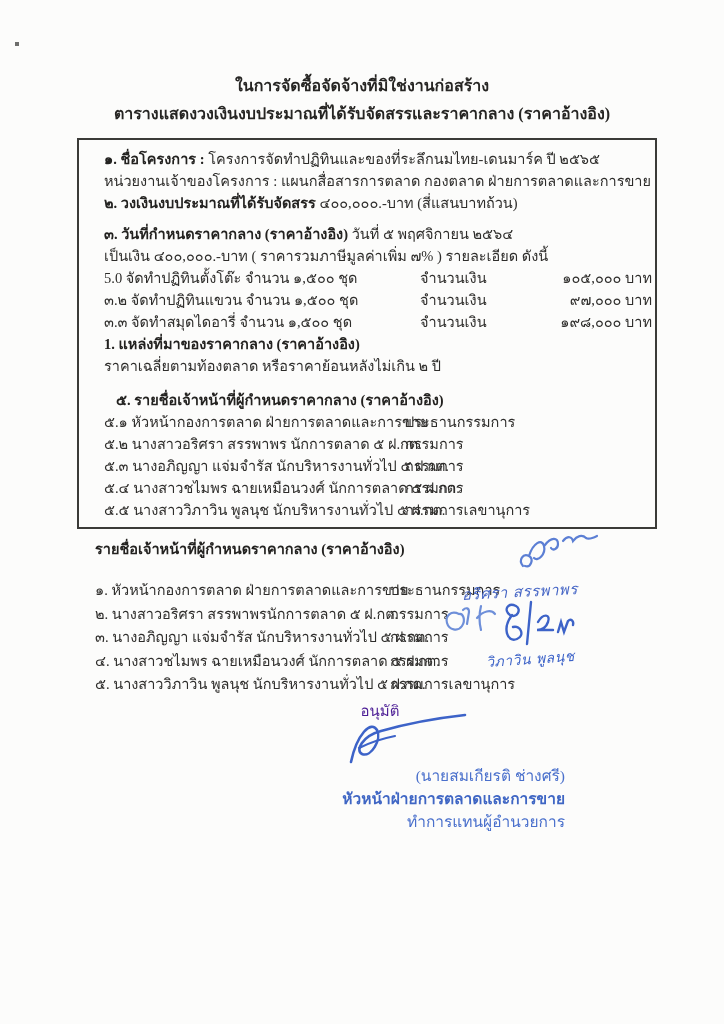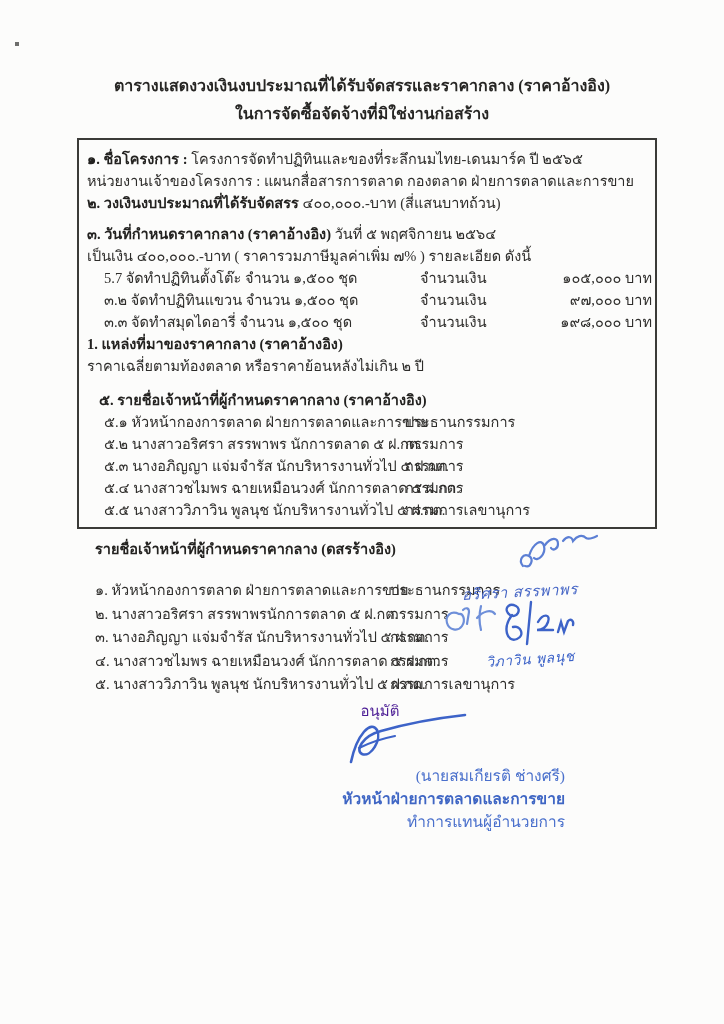--- a/index.html
+++ b/index.html
@@ -9,21 +9,21 @@
     font-family:"Liberation Serif","DejaVu Serif",serif;
     color:#2e2d2b;overflow:hidden;
   }
   .speck{position:absolute;left:15px;top:42px;width:4px;height:4px;background:#4a4a48;opacity:.8;}
   .title{position:absolute;left:0;top:72px;width:724px;text-align:center;
          font-weight:bold;font-size:16px;line-height:28px;color:#262523;}
   
   .info-box{position:absolute;left:77px;top:138px;width:576px;min-height:372px;
             border:2px solid #3b3b38;background:transparent;padding-bottom:6px;
             font-size:14.5px;}
-  .row{position:relative;line-height:22px;height:22px;white-space:nowrap;padding-left:8px;}
+  .row{position:relative;line-height:22px;height:22px;white-space:nowrap;padding-left:25px;}
   .gap9{margin-top:9px;}
   .gap12{margin-top:12px;margin-left:12px;}
   .first{margin-top:8px;}
   .ind18{}
   .ind14{padding-left:25px;}
   .b{font-weight:bold;color:#232220;}
   .amt-label{position:absolute;left:341px;top:0;}
   .amt-val{position:absolute;left:423px;top:0;width:150px;text-align:right;}
   .role{position:absolute;left:326px;top:0;}
   
@@ -44,22 +44,22 @@
          color:#4a70cc;font-size:15.5px;line-height:23px;}
   .stamp .l2{font-weight:bold;color:#3f66c4;}
   svg.sigpath{overflow:visible;}
 </style>
 </head>
 <body>
 
 <div class="speck"></div>
 
 <div class="title">
+  <div>ในการจัดซื้อจัดจ้างที่มิใช่งานก่อสร้าง</div>
   <div>ตารางแสดงวงเงินงบประมาณที่ได้รับจัดสรรและราคากลาง (ราคาอ้างอิง)</div>
-  <div>ในการจัดซื้อจัดจ้างที่มิใช่งานก่อสร้าง</div>
 </div>
 
 <div class="info-box">
   <div class="row first">
     <span class="b">๑. ชื่อโครงการ :</span>
     <span>โครงการจัดทำปฏิทินและของที่ระลึกนมไทย-เดนมาร์ค ปี ๒๕๖๕</span>
   </div>
   <div class="row ind18">
     <span>หน่วยงานเจ้าของโครงการ : แผนกสื่อสารการตลาด กองตลาด ฝ่ายการตลาดและการขาย</span>
   </div>
@@ -69,21 +69,21 @@
   </div>
   <div class="row gap9">
     <span class="b">๓. วันที่กำหนดราคากลาง (ราคาอ้างอิง)</span>
     <span>วันที่ ๕ พฤศจิกายน ๒๕๖๔</span>
   </div>
   <div class="row ind18">
     <span>เป็นเงิน ๔๐๐,๐๐๐.-บาท ( ราคารวมภาษีมูลค่าเพิ่ม ๗% )  รายละเอียด ดังนี้</span>
   </div>
 
   <div class="row ind14">
-    <span>5.7 จัดทำปฏิทินตั้งโต๊ะ จำนวน ๑,๕๐๐ ชุด</span>
+    <span>5.0 จัดทำปฏิทินตั้งโต๊ะ จำนวน ๑,๕๐๐ ชุด</span>
     <span class="amt-label">จำนวนเงิน</span>
     <span class="amt-val">๑๐๕,๐๐๐ บาท</span>
   </div>
   <div class="row ind14">
     <span>๓.๒ จัดทำปฏิทินแขวน จำนวน ๑,๕๐๐ ชุด</span>
     <span class="amt-label">จำนวนเงิน</span>
     <span class="amt-val">๙๗,๐๐๐ บาท</span>
   </div>
   <div class="row ind14">
     <span>๓.๓ จัดทำสมุดไดอารี่ จำนวน ๑,๕๐๐ ชุด</span>
@@ -117,21 +117,21 @@
     <span>๕.๔ นางสาวชไมพร ฉายเหมือนวงศ์ นักการตลาด ๕ ฝ.กต.</span>
     <span class="role">กรรมการ</span>
   </div>
   <div class="row ind14">
     <span>๕.๕ นางสาววิภาวิน พูลนุช นักบริหารงานทั่วไป ๕ ฝ.กต.</span>
     <span class="role">กรรมการเลขานุการ</span>
   </div>
 </div>
 
 <div class="sign-section">
-  <div class="sign-head">รายชื่อเจ้าหน้าที่ผู้กำหนดราคากลาง (ดสรร้างอิง)</div>
+  <div class="sign-head">รายชื่อเจ้าหน้าที่ผู้กำหนดราคากลาง (ราคาอ้างอิง)</div>
   <div class="srow" style="margin-top:19px;">
     <span>๑. หัวหน้ากองการตลาด ฝ่ายการตลาดและการขาย</span>
     <span class="srole">ประธานกรรมการ</span>
   </div>
   <div class="srow">
     <span>๒. นางสาวอริศรา  สรรพาพรนักการตลาด ๕ ฝ.กต.</span>
     <span class="srole">กรรมการ</span>
   </div>
   <div class="srow">
     <span>๓. นางอภิญญา แจ่มจำรัส นักบริหารงานทั่วไป ๕ ฝ.กต.</span>

